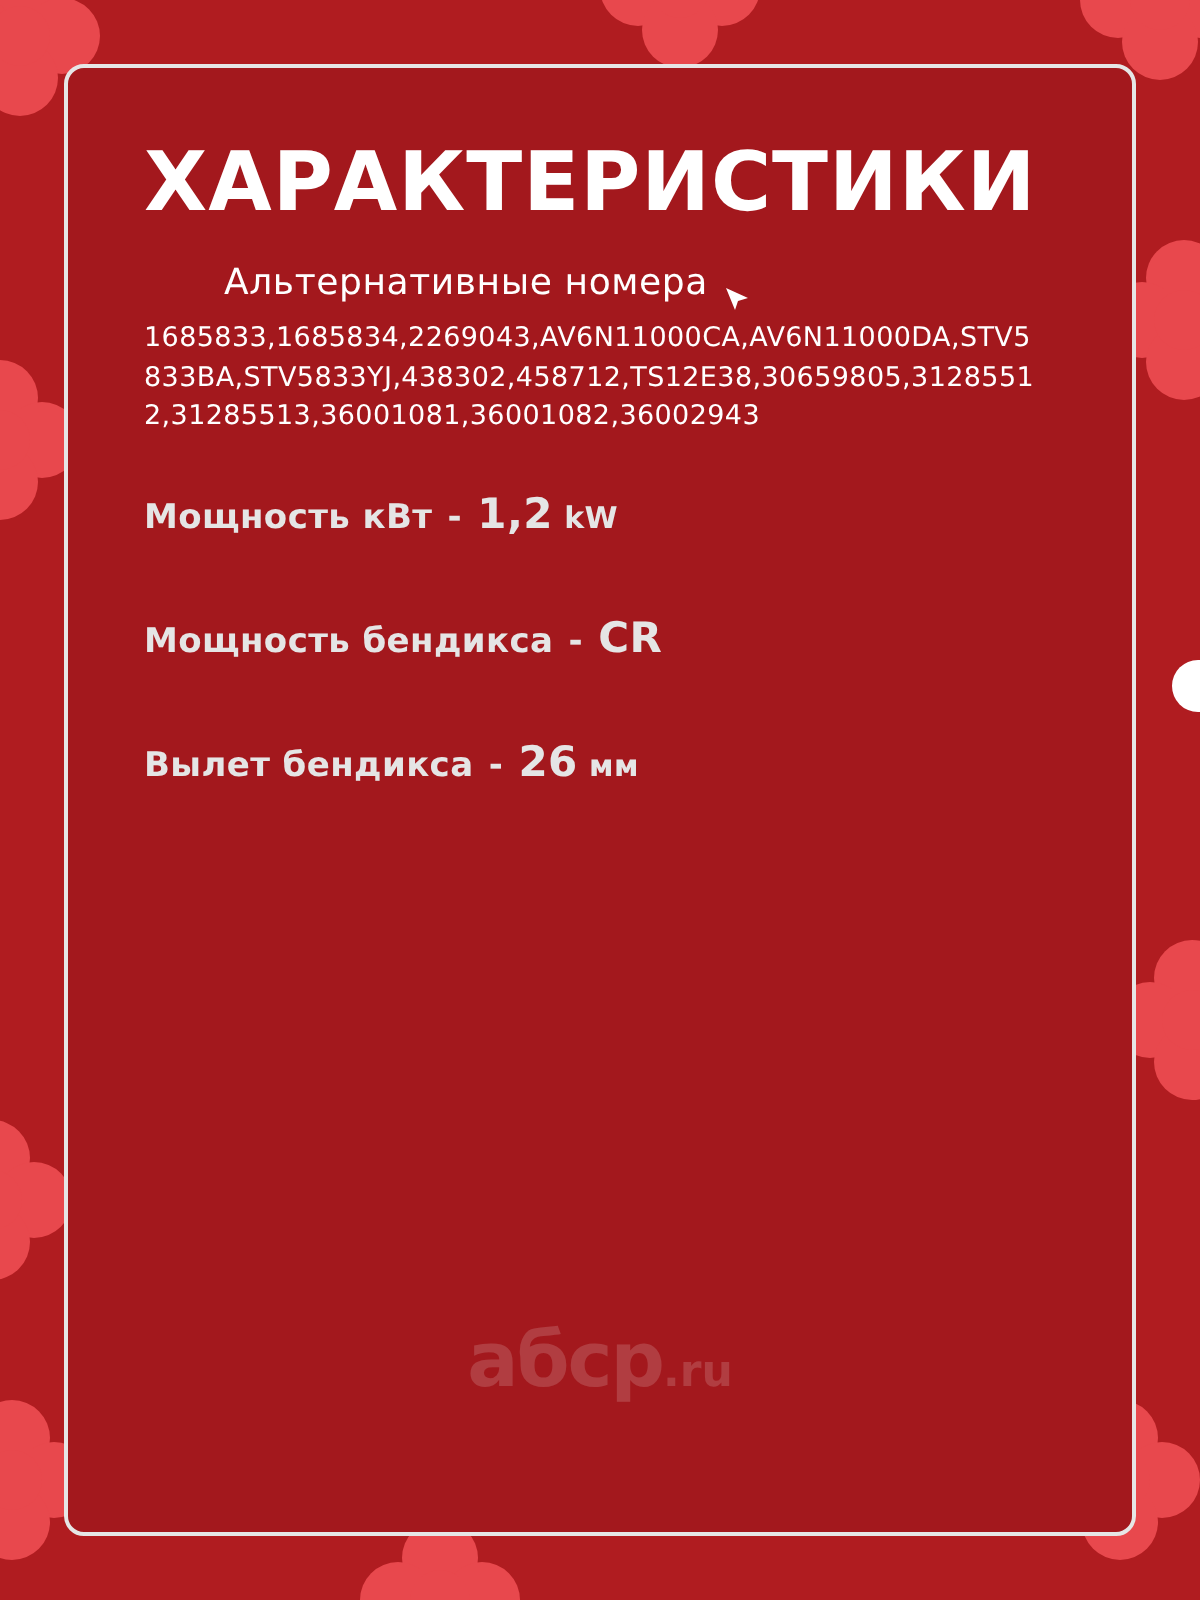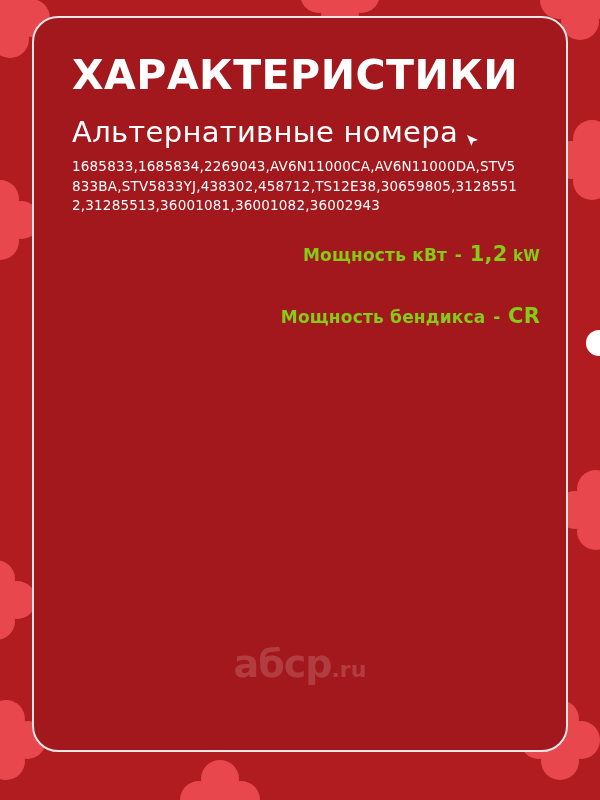--- a/index.html
+++ b/index.html
@@ -50,27 +50,27 @@
     position: absolute;
     left: 25px; top: 25px;
     width: 30px; height: 30px;
     border-radius: 50%;
     background: #e8484d;
   }
 
   .card {
     position: absolute;
     left: 32px;
-    top: 16px;
+    top: 32px;
     width: 536px;
     height: 736px;
     box-sizing: border-box;
     background: #a3181d;
     border: 2px solid #e6e6e6;
-    border-radius: 26px;
+    border-radius: 10px;
     padding: 28px 26px 0 26px;
     overflow: hidden;
   }
   .title {
     color: #ffffff;
     font-family: "DejaVu Sans", sans-serif;
     font-weight: bold;
     font-size: 41px;
     letter-spacing: 0.5px;
     margin: 8px 0 18px 12px;
@@ -80,45 +80,45 @@
     color: #ffffff;
     font-size: 23px;
     margin: 0 0 8px 12px;
     font-weight: normal;
     letter-spacing: 0.3px;
     display: flex;
     align-items: center;
     gap: 8px;
   }
   .alt-header .cap {
-    font-size: 29px;
+    font-size: 18px;
+    margin-left: 40px;
   }
   .arrow-icon {
     display: inline-block;
     width: 14px;
     height: 14px;
     position: relative;
     top: 2px;
   }
   .alt-numbers {
     color: #ffffff;
     font-size: 13.5px;
     line-height: 1.45;
     margin: 0 16px 26px 12px;
     max-width: 470px;
     word-break: break-word;
     letter-spacing: 0.2px;
   }
   .spec {
-    color: #84cc16;
+    color: #e5e5e5;
     margin: 0 0 38px 12px;
     font-size: 17px;
     letter-spacing: 0.2px;
     display: block;
-    text-align: right;
   }
   .spec .label {
     font-weight: bold;
     font-size: 17px;
   }
   .spec .dash {
     font-weight: bold;
     font-size: 17px;
     padding: 0 2px;
   }
@@ -244,19 +244,25 @@
 
 
 
     <div class="spec">
       <span class="label">Мощность бендикса</span>
       <span class="dash">-</span>
       <span class="value">CR</span>
       <span class="unit"></span>
     </div>
 
+    <div class="spec">
+      <span class="label">Вылет бендикса</span>
+      <span class="dash">-</span>
+      <span class="value">26</span>
+      <span class="unit">мм</span>
+    </div>
 
     <div class="watermark">
       <span>абср</span><span class="ru">.ru</span>
     </div>
 
   </div>
 </div>
 
 </body></html>

